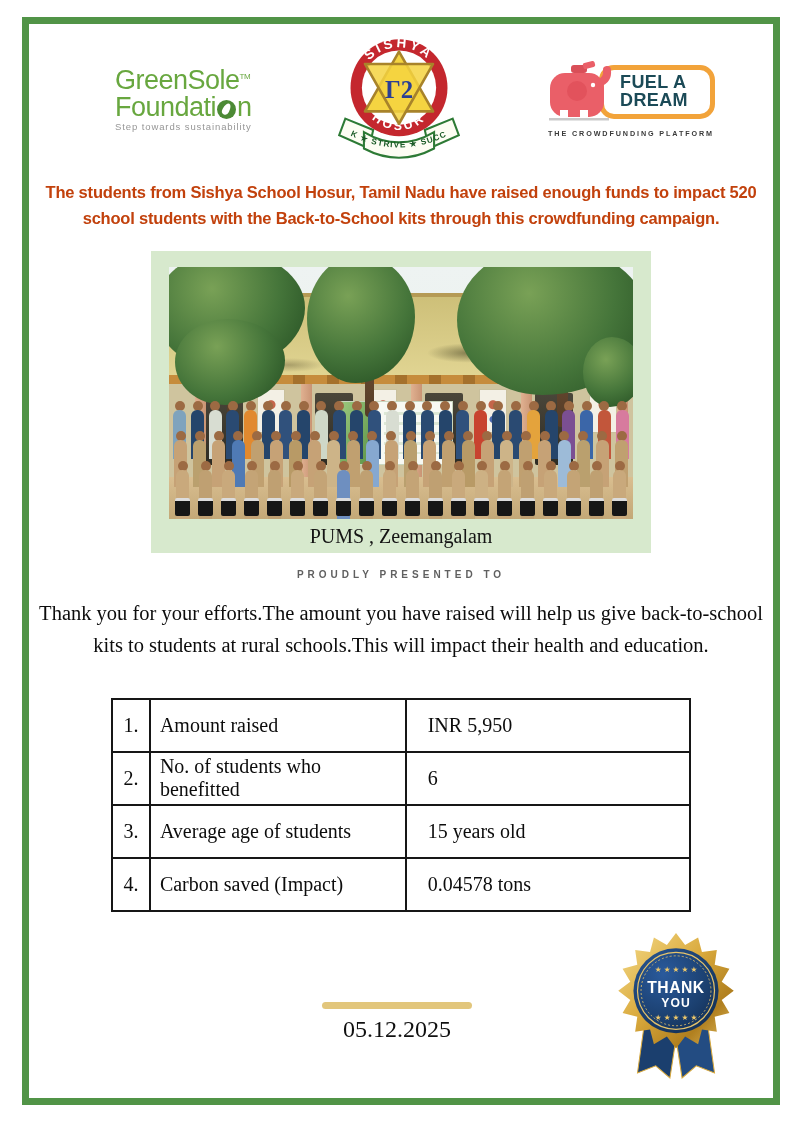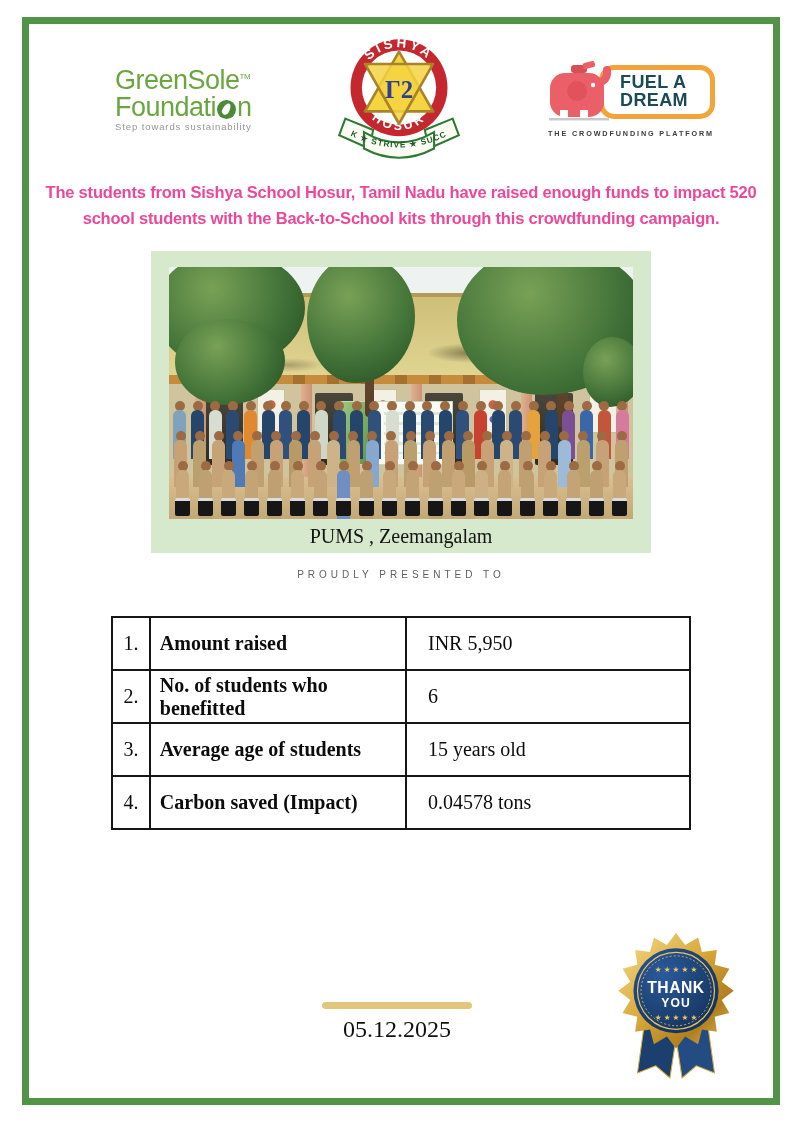--- a/index.html
+++ b/index.html
@@ -28,21 +28,21 @@
   .fad-box{position:absolute;left:52px;top:4px;right:0;bottom:6px;border:5px solid #f2a33a;
            border-radius:15px;display:flex;flex-direction:column;justify-content:center;
            padding-left:16px;background:#fff;z-index:1;}
   .fad-box div{font-size:18px;font-weight:bold;color:#1b4a57;line-height:0.98;letter-spacing:0.4px;}
   .fad-tagline{margin-top:4px;font-size:7.2px;letter-spacing:1.9px;color:#3a3a3a;
                font-weight:bold;text-align:center;}
 
   
   .tagline{margin:14px auto 0;width:732px;text-align:center;
            font-family:"Liberation Sans",sans-serif;font-weight:bold;font-size:16.5px;
-           line-height:1.55;color:#ec4899;letter-spacing:-0.2px;}
+           line-height:1.55;color:#c2410c;letter-spacing:-0.2px;}
 
   
   .photo-frame{margin:20px auto 0;width:500px;height:302px;background:#d7e9cd;
                padding-top:16px;box-sizing:border-box;}
   .photo{position:relative;width:464px;height:252px;margin:0 auto;overflow:hidden;
          background:linear-gradient(#eef3f2,#e9efe9);}
   .wall{position:absolute;left:0;top:28px;width:464px;height:86px;
         background-image:
          radial-gradient(ellipse 60px 14px at 300px 58px,rgba(60,58,30,.55),transparent 70%),
          radial-gradient(ellipse 90px 12px at 390px 50px,rgba(60,58,30,.45),transparent 70%),
@@ -78,31 +78,31 @@
   .pbody{width:13px;flex:1;border-radius:6px 6px 0 0;margin-top:-1px;}
   .kit{position:absolute;bottom:3px;width:15px;height:15px;background:#161616;
        border-top:3px solid #dcdcdc;border-radius:2px;}
   .caption{margin-top:6px;text-align:center;font-size:20px;color:#141414;}
 
   
   .cert-title-row{display:flex;align-items:center;justify-content:center;gap:14px;margin-top:10px;}
   .gold-line{height:2px;width:112px;background:#d9bd72;}
   .cert-title{font-size:21.5px;color:#3d3d3d;letter-spacing:1.6px;}
   .presented{margin-top:16px;text-align:center;font-family:"Liberation Sans",sans-serif;
-             font-size:10px;font-weight:normal;letter-spacing:4px;color:#606060;}
+             font-size:10px;font-weight:bold;letter-spacing:4px;color:#606060;}
   .recipient{margin-top:10px;text-align:center;font-size:30px;color:#3a8a3c;letter-spacing:2px;}
   .message{margin:18px auto 0;width:726px;text-align:center;font-size:20.5px;line-height:1.55;
            color:#0c0c0c;}
 
   
   table.impact{border-collapse:collapse;margin:36px auto 0;width:580px;}
   table.impact td{border:2px solid #161616;height:49px;font-size:20px;color:#0c0c0c;
                   vertical-align:middle;}
   td.col-no{width:36px;text-align:center;}
-  td.col-label{width:262px;padding-left:9px;font-weight:bold;}
+  td.col-label{width:262px;padding-left:9px;}
   td.col-value{width:282px;padding-left:21px;}
 
   
   .footer{position:absolute;left:0;right:0;top:1002px;text-align:center;}
   .footer-line{width:150px;height:7px;border-radius:4px;background:#e2c67c;margin:0 auto;}
   .date{margin-top:7px;font-size:24px;color:#101010;}
   .badge{position:absolute;left:614px;top:930px;width:124px;height:152px;}
 </style>
 </head>
 <body>
@@ -512,20 +512,21 @@
                 <div class="pbody" style="background: rgb(201, 169, 124);"></div>
                 <div class="kit"></div>
               </div>
             </div>
           </div>
       </div>
       <div class="caption">PUMS , Zeemangalam</div>
     </div>
 
     <div class="presented">PROUDLY PRESENTED TO</div>
+    <div class="message">Thank you for your efforts.The amount you have raised will help us give back-to-school kits to students at rural schools.This will impact their health and education.</div>
 
     <table class="impact">
       <tbody>
         <tr>
           <td class="col-no">1.</td>
           <td class="col-label">Amount raised</td>
           <td class="col-value">INR 5,950</td>
         </tr>
         <tr>
           <td class="col-no">2.</td>

